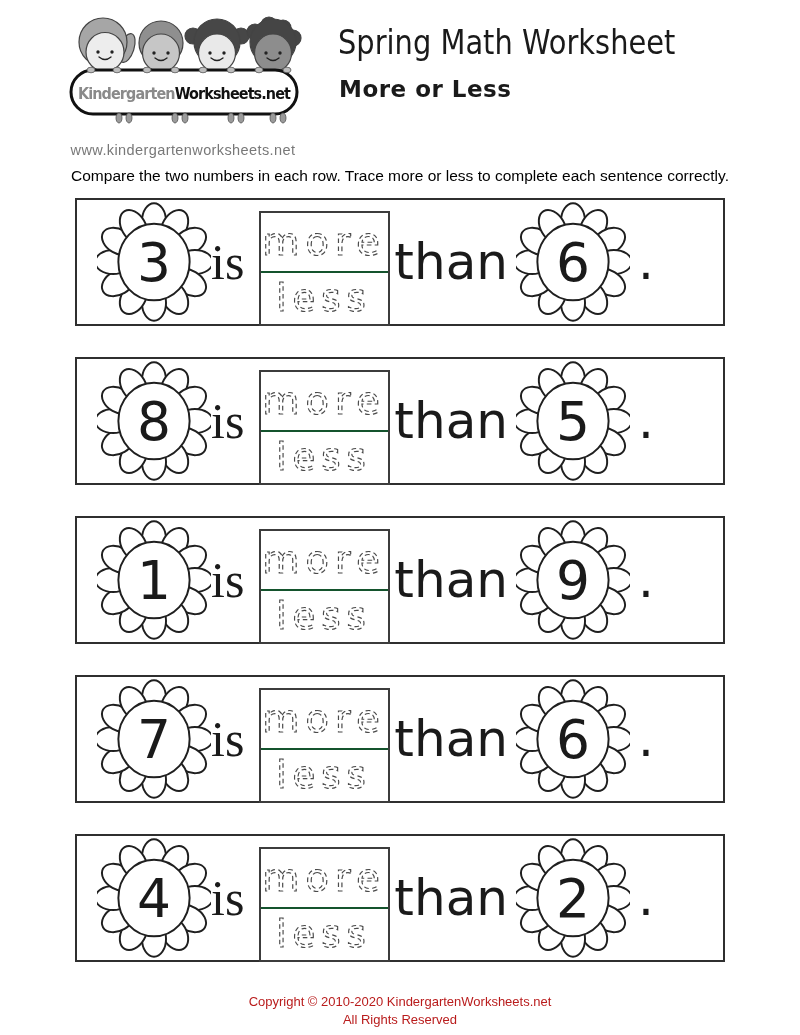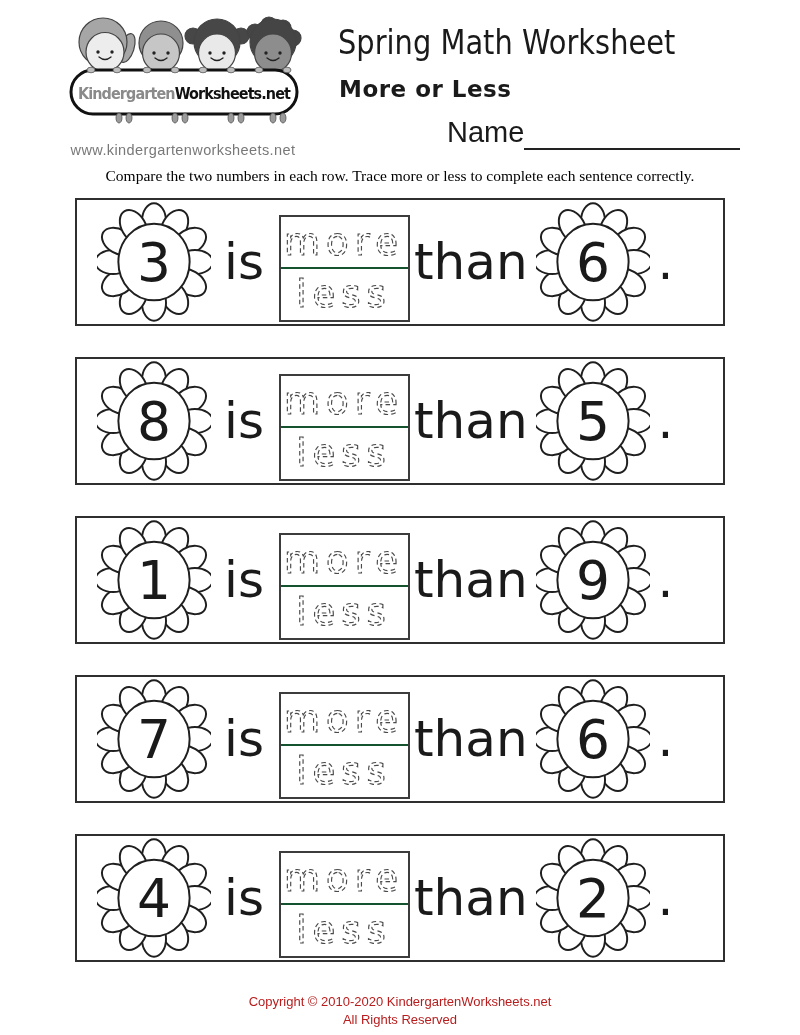--- a/index.html
+++ b/index.html
@@ -30,21 +30,21 @@
     position:absolute; left:339px; top:76px;
     font-family:"DejaVu Sans", sans-serif;
     font-size:23px; font-weight:bold; letter-spacing:.5px;
   }
   .name-row { position:absolute; left:447px; top:114px; display:flex; align-items:flex-end; }
   .name-label { font-size:29px; line-height:36px; }
   .name-line { width:216px; height:34px; border-bottom:2px solid #222; }
 
   .instructions {
     text-align:center; padding-top:4px;
-    font-size:15.5px; color:#000;font-family:Liberation Serif, serif;
+    font-size:15.5px; color:#000;
   }
 
   
   .rows { width:650px; margin:13px auto 0 auto; }
   .row {
     height:124px; border:2px solid #2f2f2f; background:#fff;
     margin-bottom:31px;
     display:flex; align-items:center;
     padding-left:20px; box-sizing:content-box;
   }
@@ -53,30 +53,30 @@
   .petal, .flower-center { fill:#ffffff; stroke:#1f1f1f; stroke-width:2.2px; }
   .flower-num {
     font-family:"DejaVu Sans", sans-serif;
     font-size:60px; fill:#1a1a1a; text-anchor:middle;
   }
 
   .word {
     font-family:"DejaVu Sans", sans-serif;
     font-size:50px; color:#1a1a1a; line-height:1; white-space:nowrap;
   }
-  .word-is { margin-left:13px; }
+  .word-is { margin-left:0;font-family:Liberation Serif, serif; }
   .word-than { margin-left:4px; }
   .period { margin-left:8px; }
 
   .mlbox {
     margin-left:15px; flex:none;
     width:127px; border:2px solid #3c3c3c;
     position:relative; top:6px; background:#fff;
   }
-  .mlcell { height:50px; }
+  .mlcell { height:58px; }
   .cell-less { border-top:2px solid #14532d; height:51px; }
   .mlcell svg { display:block; width:100%; height:100%; }
   .trace {
     font-family:"DejaVu Sans", sans-serif;
     font-size:37px; letter-spacing:6px;
     fill:none; stroke:#4a4a4a; stroke-width:1.15px;
     stroke-dasharray:4.5 3.2; text-anchor:middle;
   }
 
   .flower-right { margin-left:8px; }
@@ -173,24 +173,20 @@
       <ellipse class="foot" cx="226" cy="106" rx="3" ry="5"></ellipse>
 
     <text class="banner-text" x="127" y="87" text-anchor="middle" textLength="212" lengthAdjust="spacingAndGlyphs"><tspan class="brand-gray">Kindergarten</tspan><tspan class="brand-black">Worksheets.net</tspan></text>
   </svg>
 
   <div class="logo-url">www.kindergartenworksheets.net</div>
 
   <div class="title">Spring Math Worksheet</div>
   <div class="subtitle">More or Less</div>
 
-  <div class="name-row">
-    <span class="name-label">Name</span>
-    <span class="name-line"></span>
-  </div>
 </div>
 
 <div class="instructions">Compare the two numbers in each row. Trace more or less to complete each sentence correctly.</div>
 
 <div class="rows">
 
   <div class="row">
     <svg class="flower" viewBox="-64 -67 128 134">
       <use href="#petals"></use>
         <ellipse class="flower-center" cx="0" cy="0" rx="40" ry="43"></ellipse>

